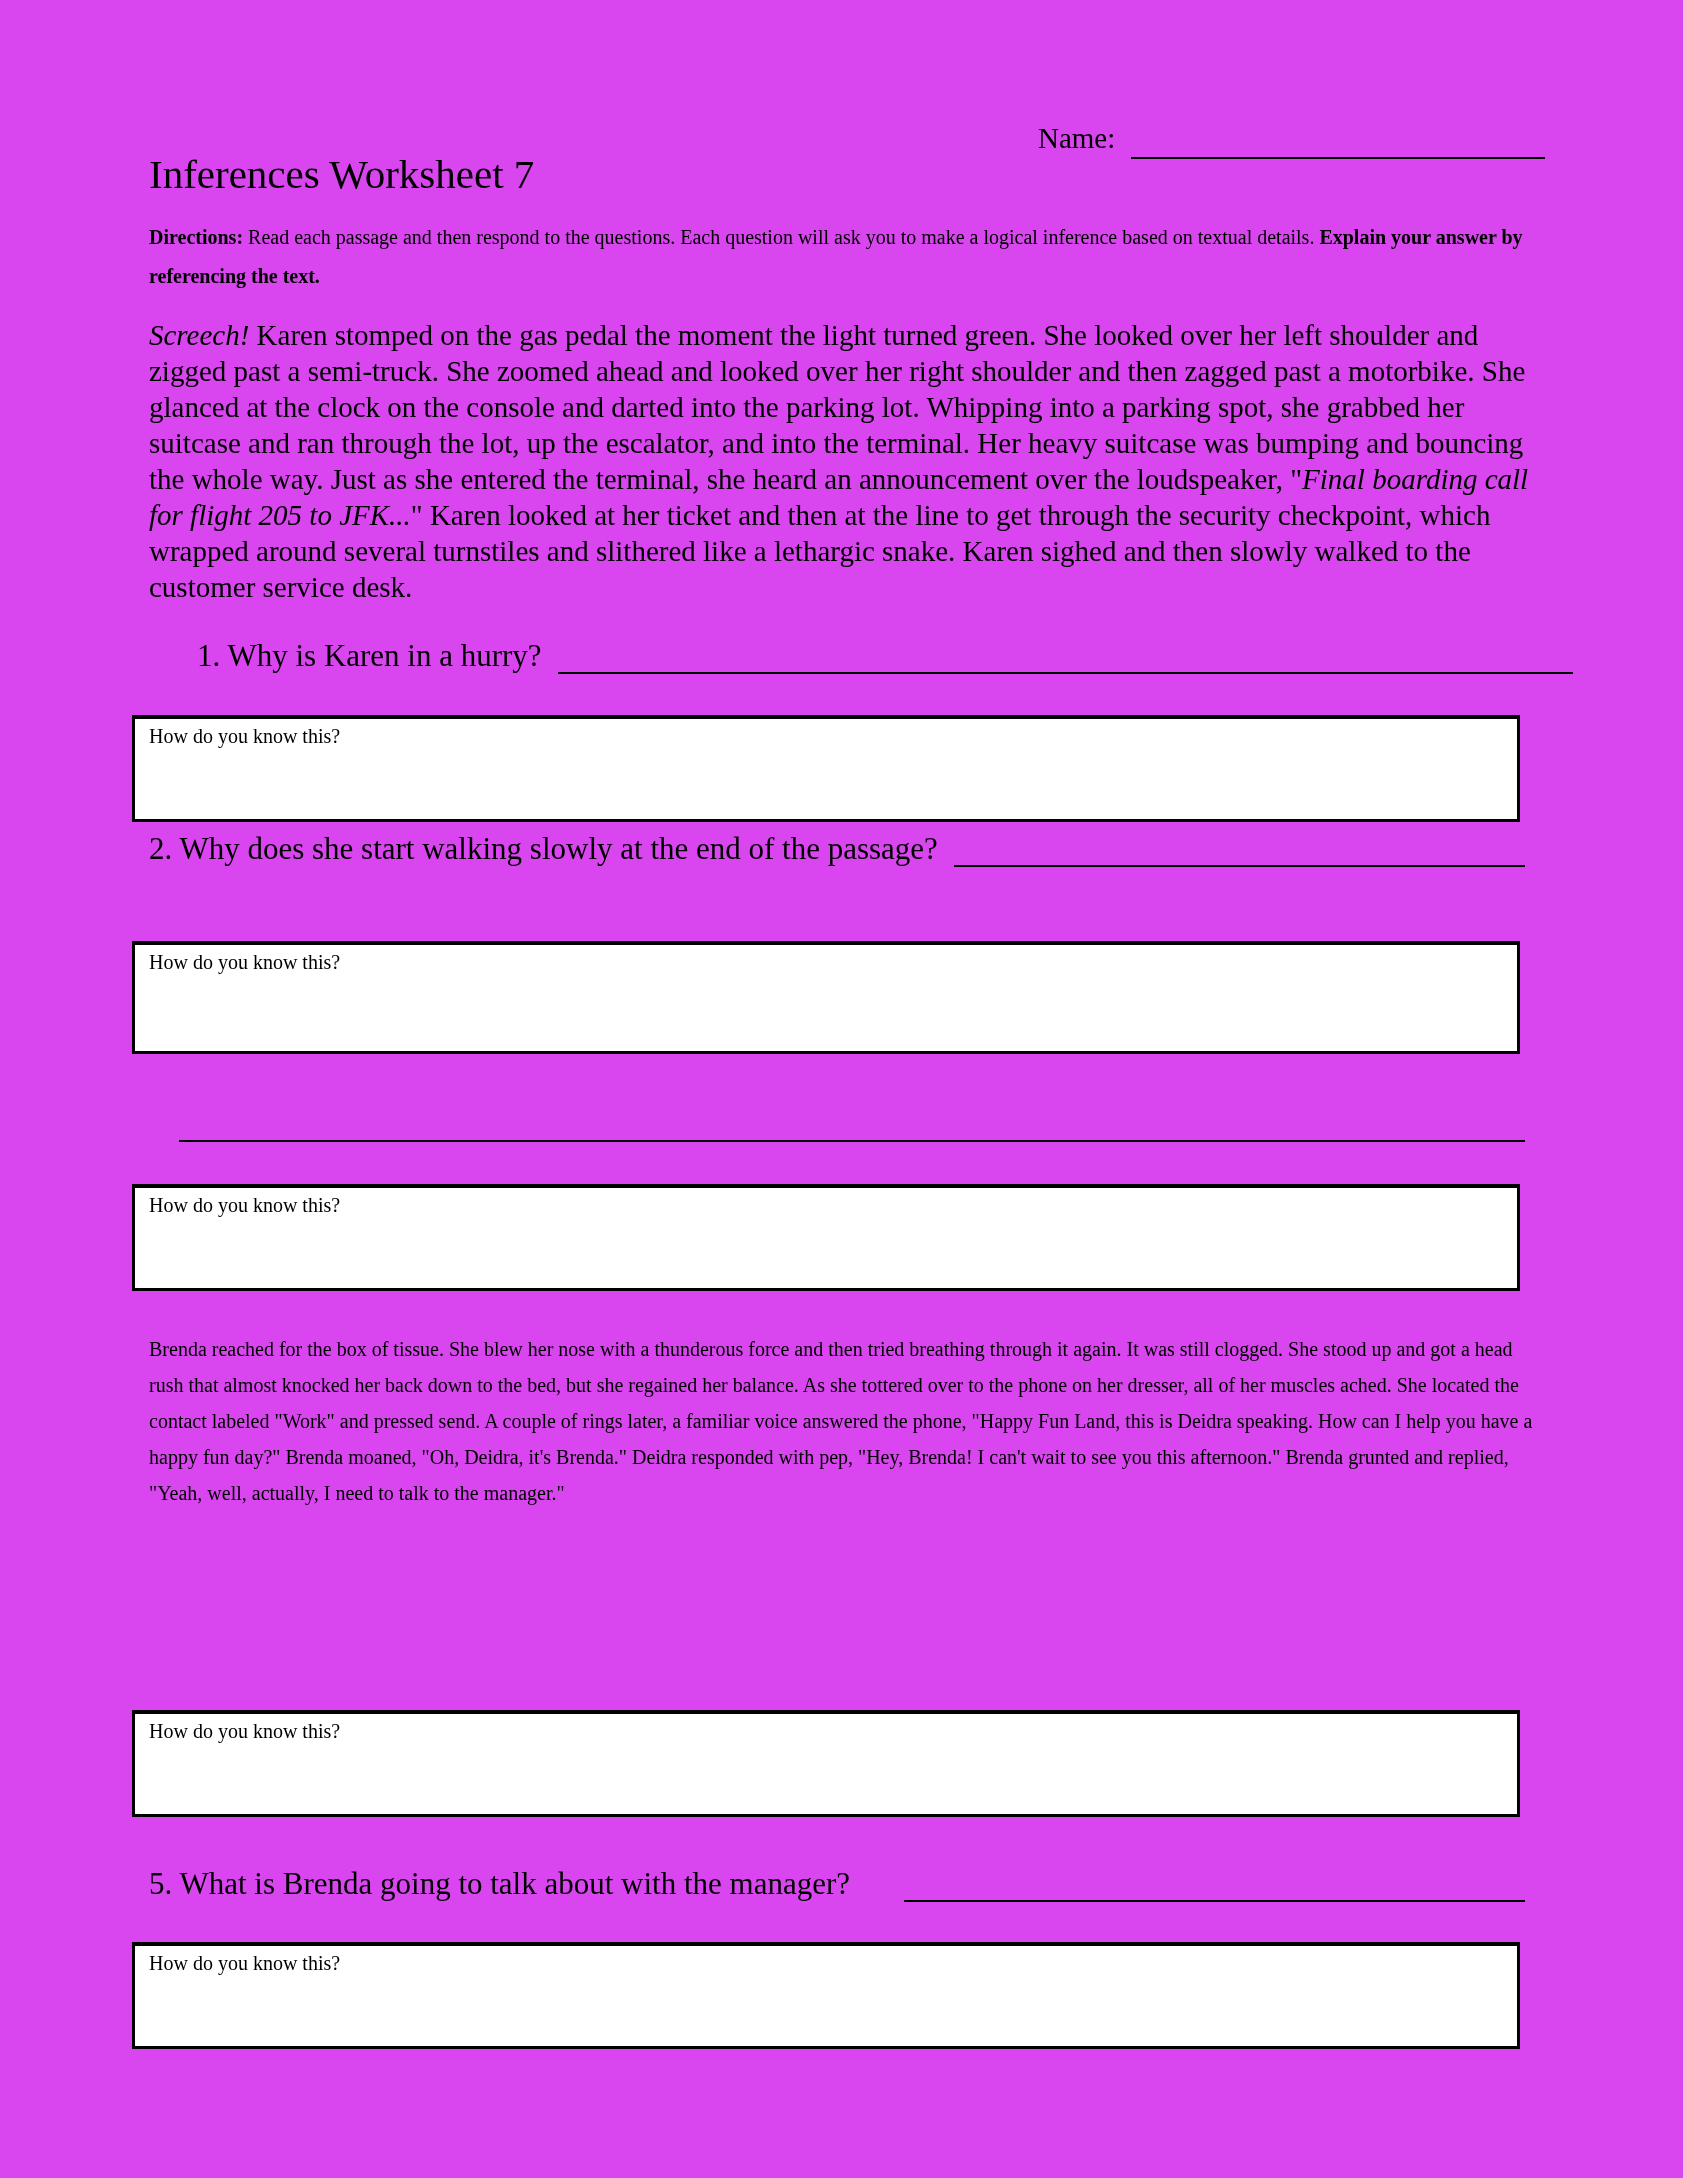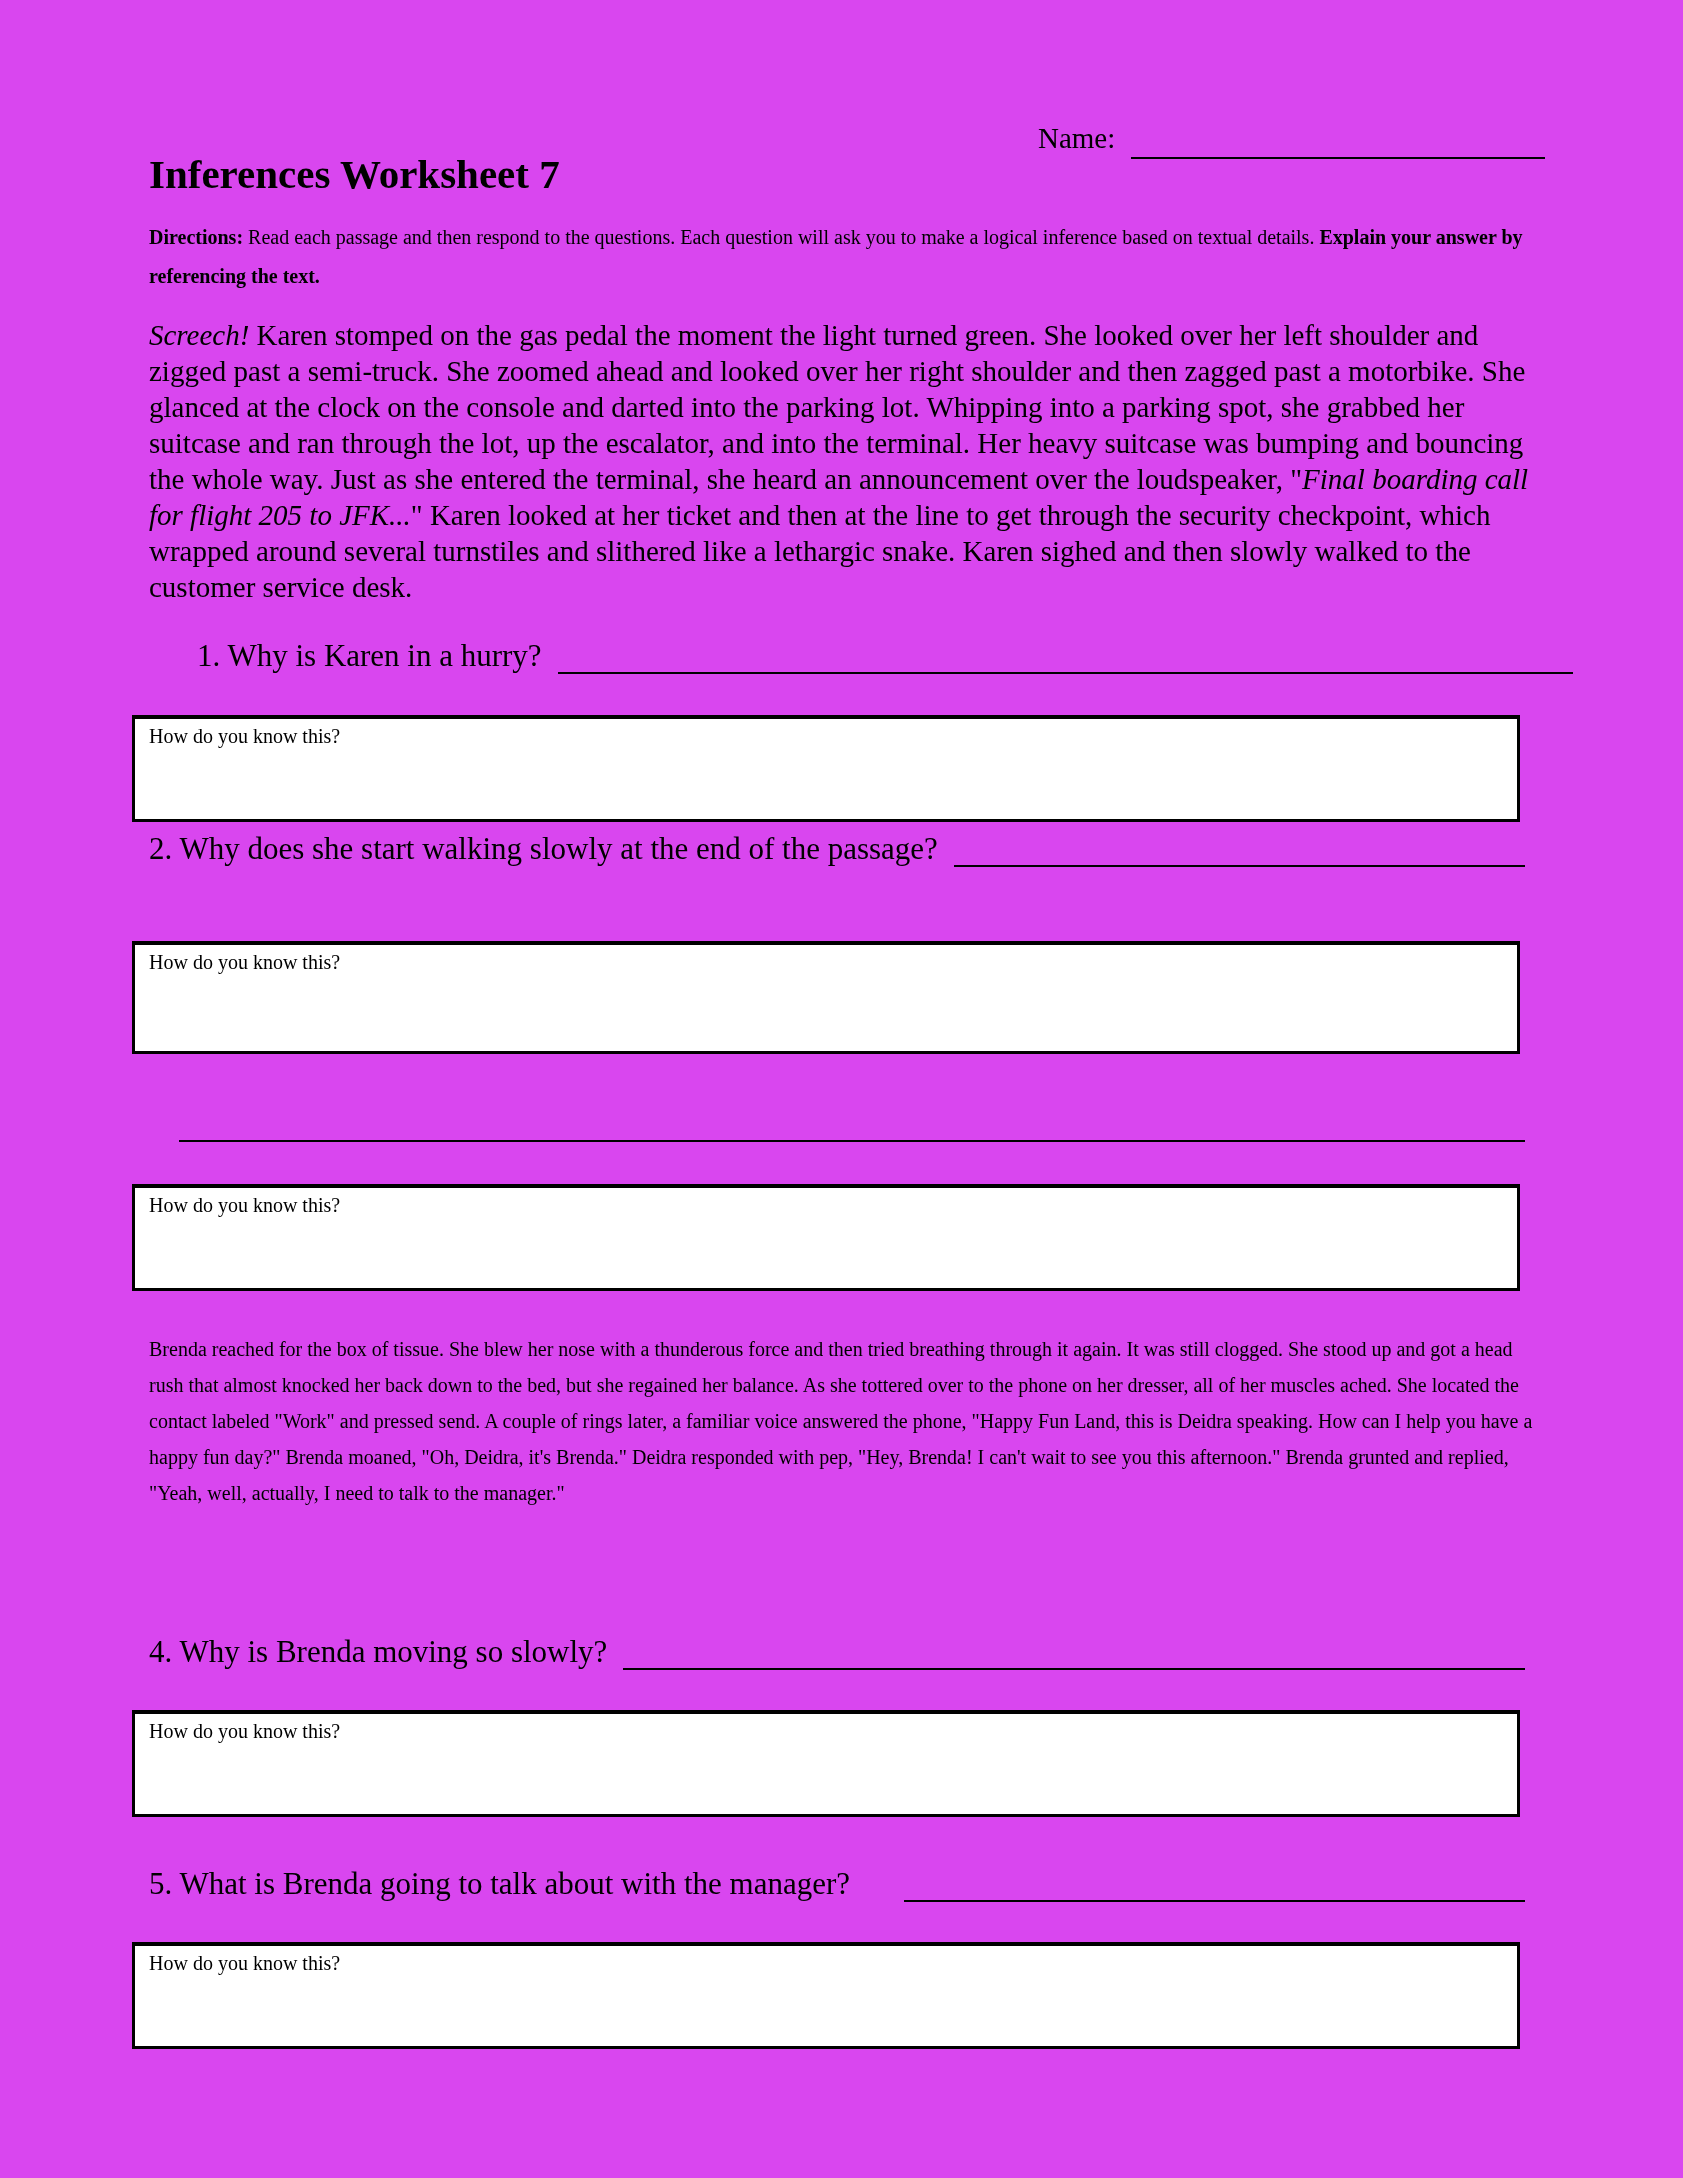--- a/index.html
+++ b/index.html
@@ -18,21 +18,21 @@
     display: flex; align-items: flex-start;
     font-size: 29px; line-height: 34px;
   }
   .name-row .fill-line {
     flex: 1; margin-left: 16px; height: 36px;
     border-bottom: 2px solid #000;
   }
 
   .title {
     left: 149px; top: 150px; width: 1386px;
-    font-size: 41px; font-weight: bold; line-height: 48px;
+    font-size: 41px; font-weight: normal; line-height: 48px;
   }
 
   .directions, .passage {
     left: 149px; width: 1384px;
     font-size: 20px; line-height: 39px;
     text-align: left;
   }
   .directions { top: 218px; }
   .passage-1 { top: 317px; line-height: 36px; font-size: 29px; }
   .passage-2 { top: 1331px; line-height: 36px; font-size: 20px; }
@@ -107,24 +107,20 @@
 
   <div class="abs question q3">
     <span class="fill-line"></span>
   </div>
   <div class="abs answer-box b3">
     <span class="box-label">How do you know this?</span>
   </div>
 
   <div class="abs passage passage-2"><span>Brenda reached for the box of tissue. She blew her nose with a thunderous force and then tried breathing through it again. It was still clogged. She stood up and got a head rush that almost knocked her back down to the bed, but she regained her balance. As she tottered over to the phone on her dresser, all of her muscles ached. She located the contact labeled "Work" and pressed send. A couple of rings later, a familiar voice answered the phone, "Happy Fun Land, this is Deidra speaking. How can I help you have a happy fun day?" Brenda moaned, "Oh, Deidra, it's Brenda." Deidra responded with pep, "Hey, Brenda! I can't wait to see you this afternoon." Brenda grunted and replied, "Yeah, well, actually, I need to talk to the manager."</span></div>
 
-  <div class="abs question q4">
-    <span>4. Why is Brenda moving so slowly?</span>
-    <span class="fill-line"></span>
-  </div>
   <div class="abs answer-box b4">
     <span class="box-label">How do you know this?</span>
   </div>
 
   <div class="abs question q5">
     <span>5. What is Brenda going to talk about with the manager?</span>
     <span class="fill-line"></span>
   </div>
   <div class="abs answer-box b5">
     <span class="box-label">How do you know this?</span>

